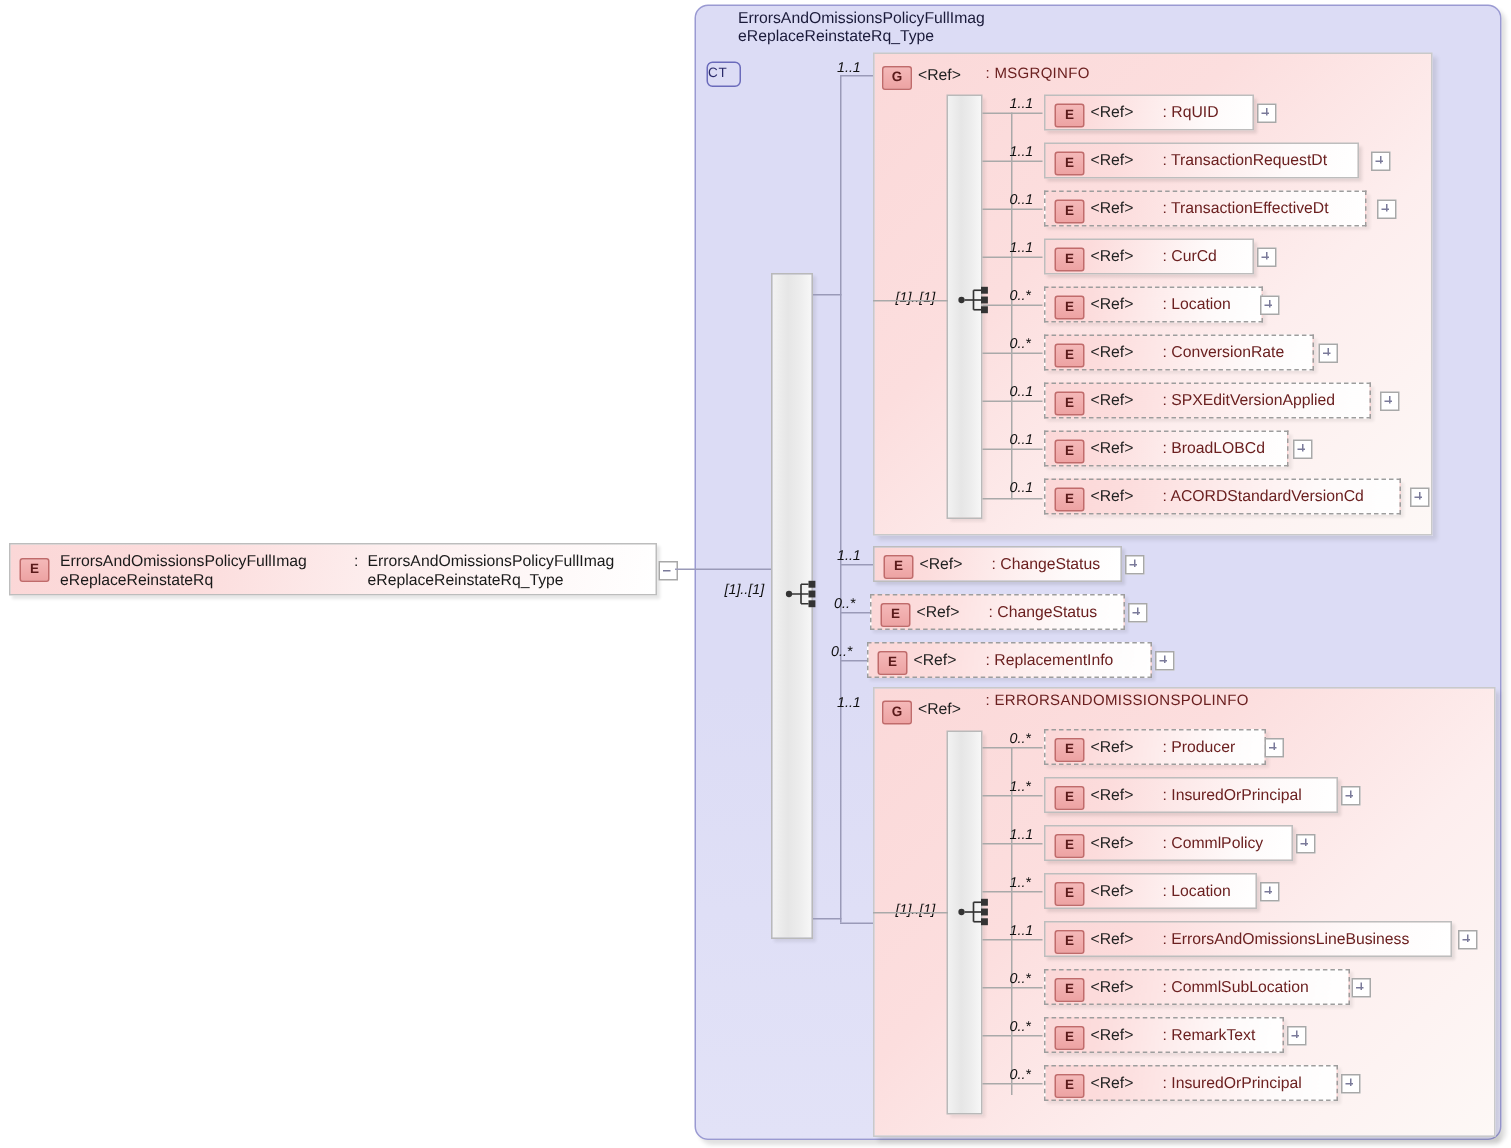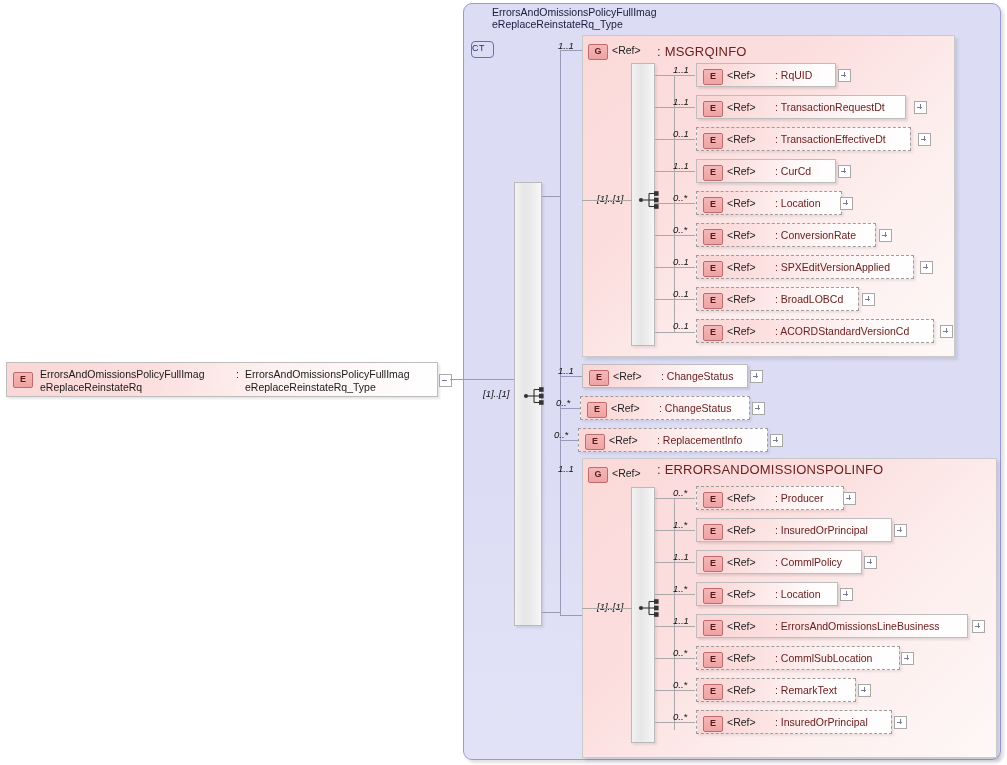--- a/index.html
+++ b/index.html
@@ -34,21 +34,21 @@
     background:linear-gradient(135deg,#fbd9d9 0%, #fcdede 35%, #fdeeee 65%, #fdf8f6 100%);
     box-shadow:3px 3px 3px rgba(0,0,0,0.10);
   }
   .g-badge{
     position:absolute;width:18px;height:14px;
     border:1px solid #c06b6b;border-radius:2px;
     background:linear-gradient(180deg,#f4b8b8,#eda3a3);
     font-size:9px;line-height:12px;text-align:center;color:#5a1a1a;font-weight:bold;
   }
   .g-ref{position:absolute;font-size:10.5px;color:#222;}
-  .g-name{position:absolute;font-size:13px;color:#6b2020;letter-spacing:.2px;}
+  .g-name{position:absolute;font-size:10px;color:#6b2020;letter-spacing:.2px;}
 
   
   .seqbar{
     border:1px solid #b9b9b9;
     background:linear-gradient(90deg,#f2f2f2 0%,#e6e6e6 40%,#ededed 70%,#f7f7f7 100%);
     box-shadow:2px 2px 2px rgba(0,0,0,0.08);
   }
 
   
   .el-box{

